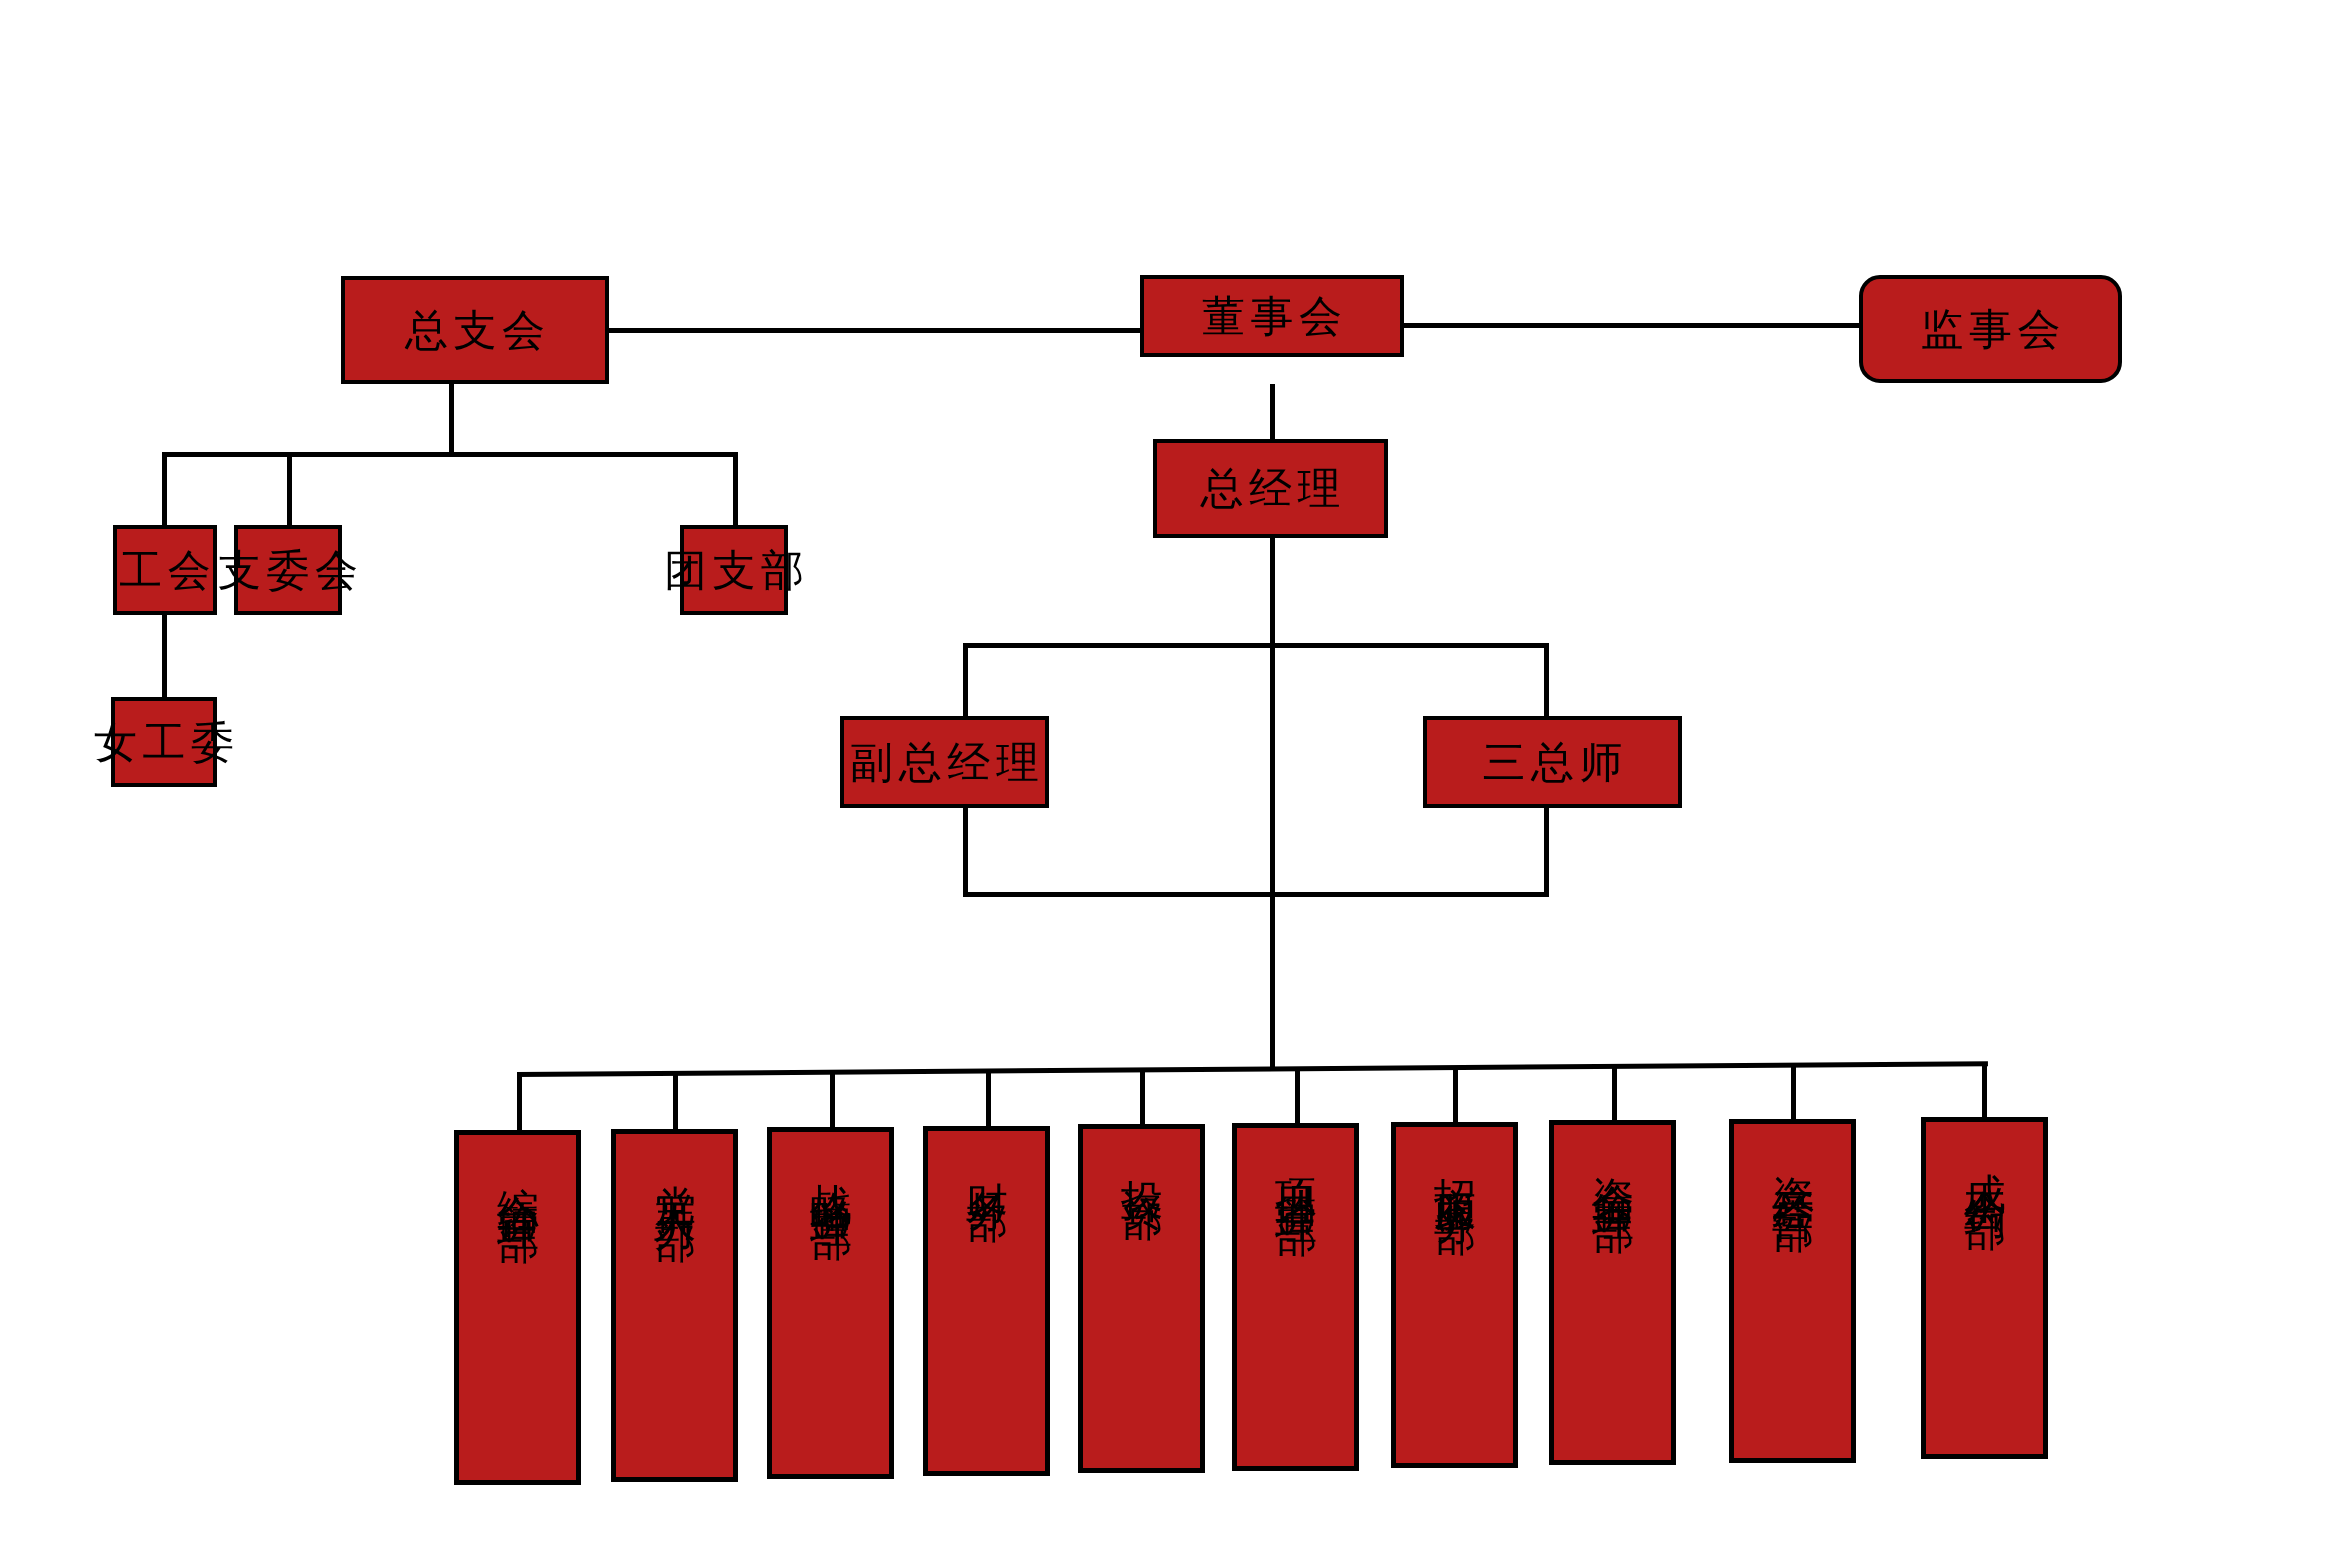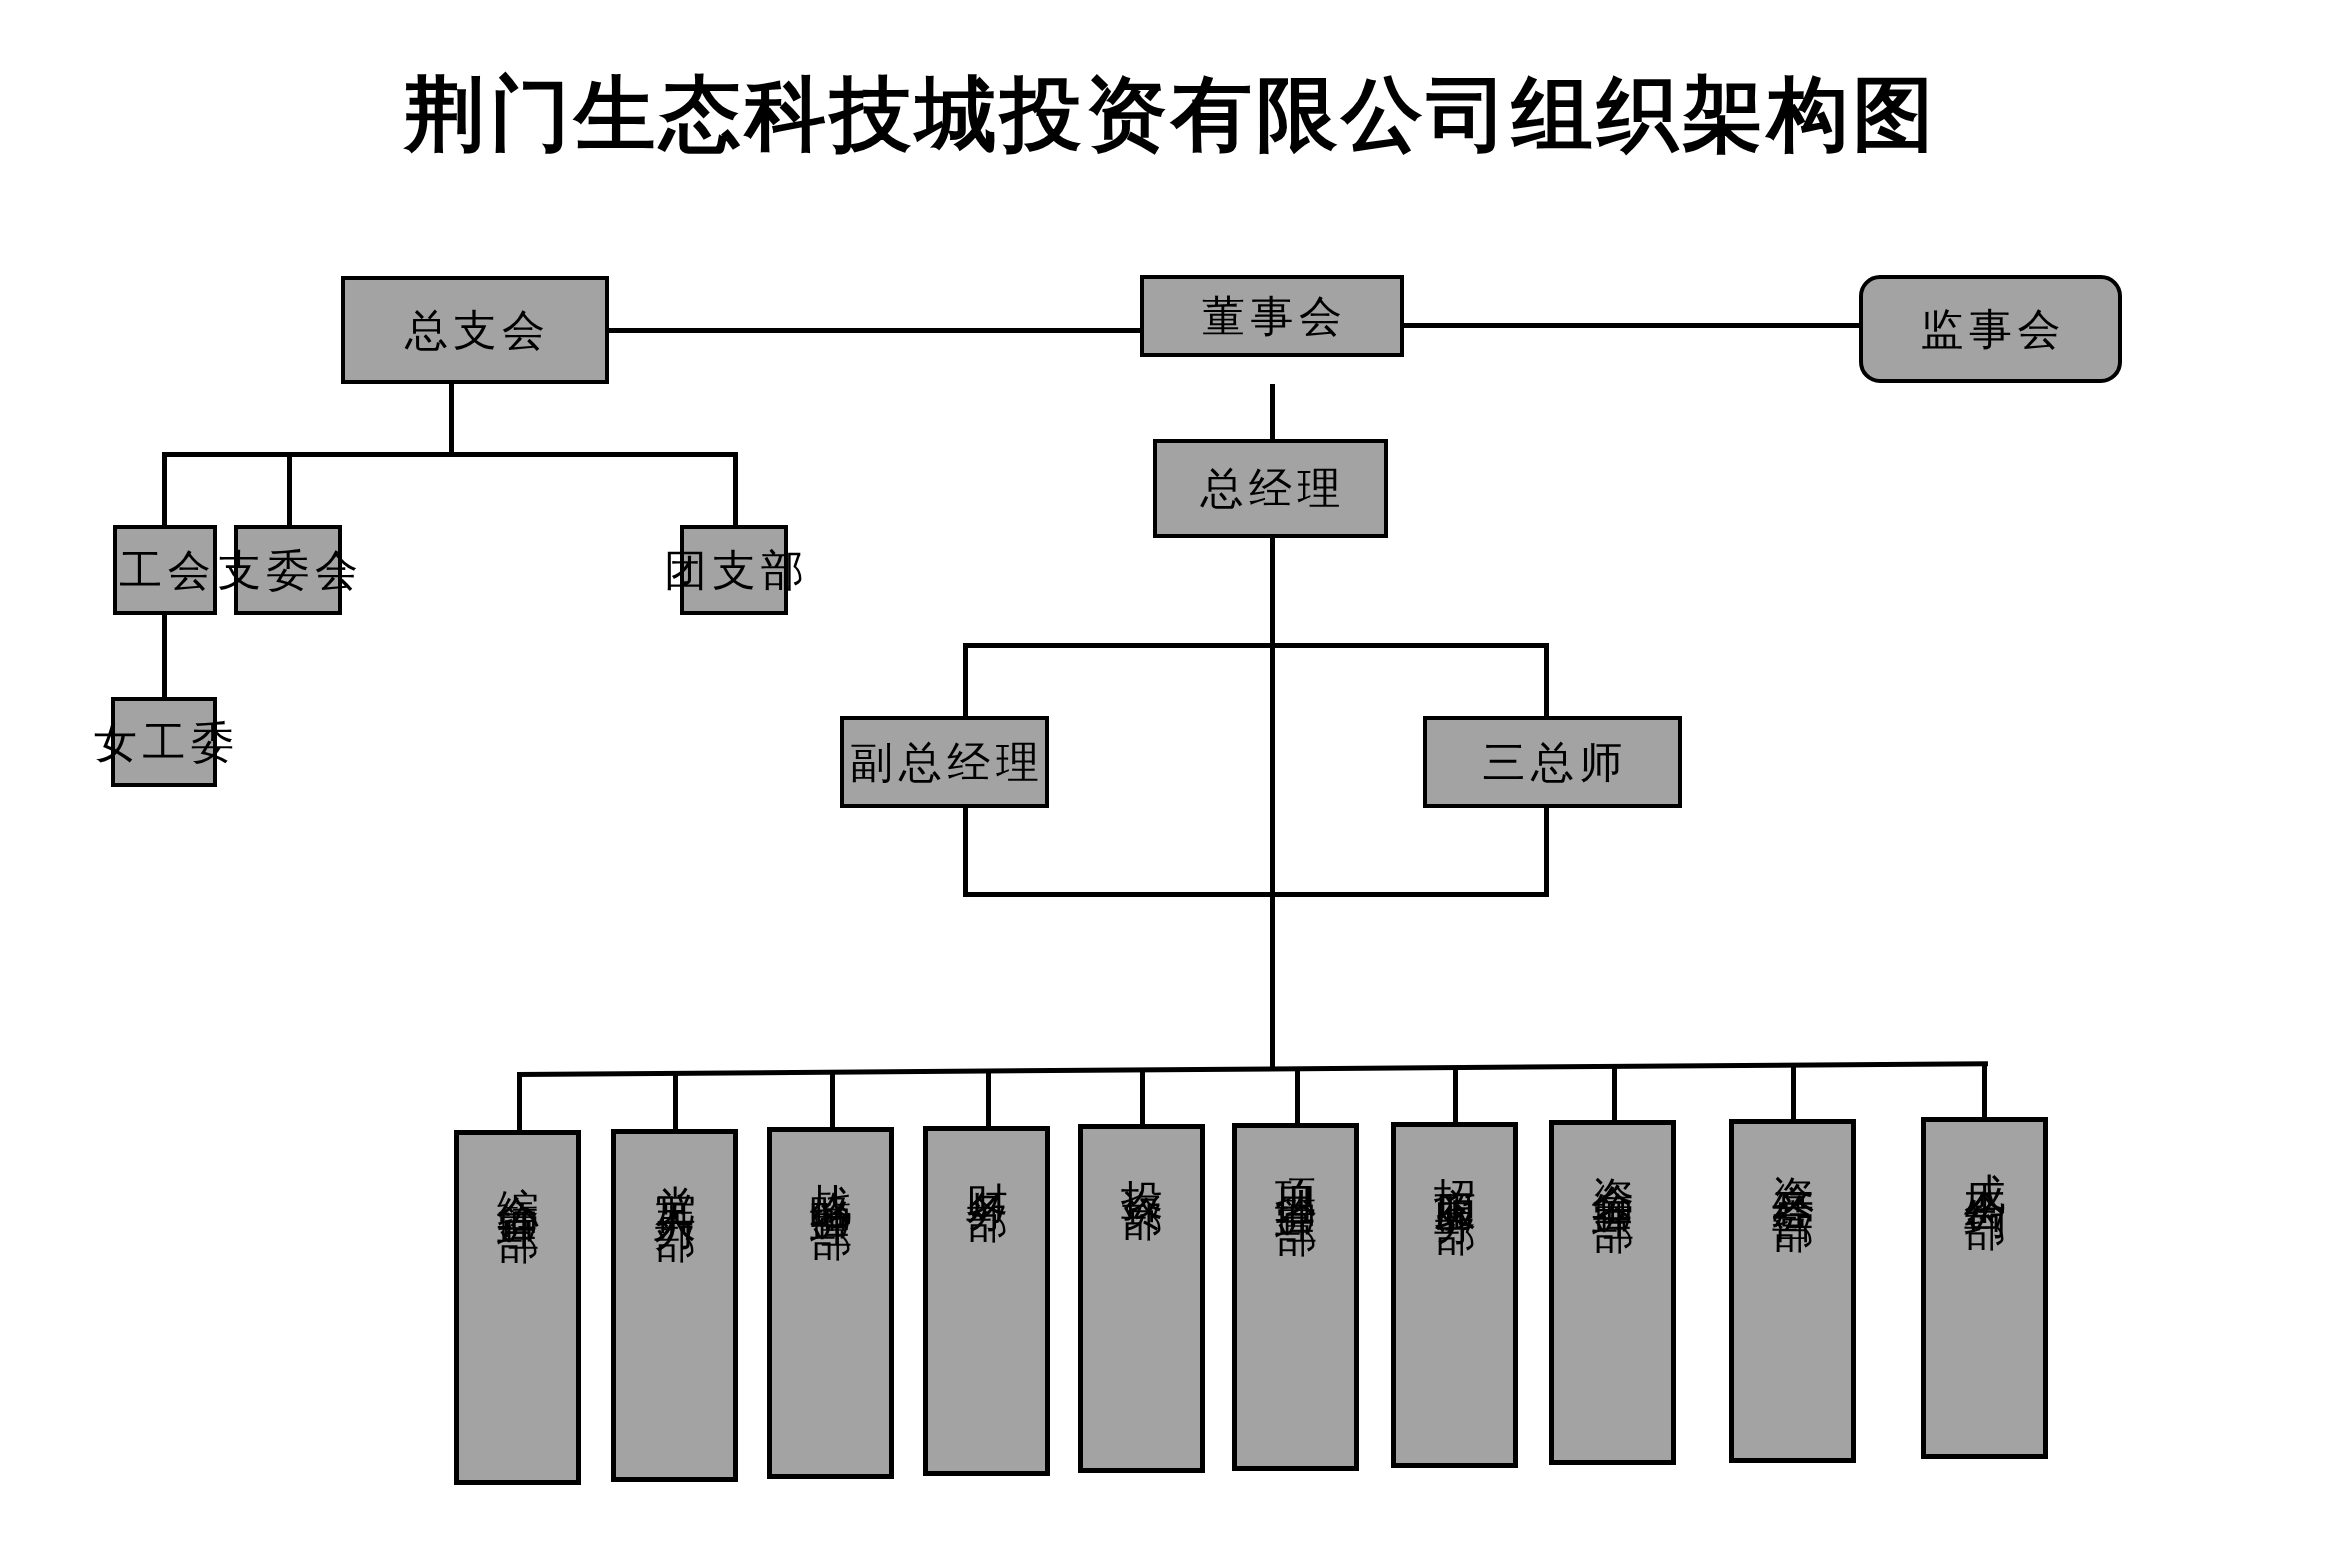--- a/index.html
+++ b/index.html
@@ -20,21 +20,21 @@
     letter-spacing:4.2px;
     color:#000000;
     font-family:"DejaVu Serif","Liberation Serif",serif;
     white-space:nowrap;
   }
   
   .node{
     position:absolute;
     box-sizing:border-box;
     border:4.9px solid #000000;
-    background:#a3a3a3;
+    background:#b91c1c;
     color:#000000;
     display:flex;
     align-items:center;
     justify-content:center;
     z-index:5;
   }
   .node .lbl{
     display:block;
     font-size:43px;
     line-height:1.0;
@@ -60,21 +60,20 @@
   }
   
   .h-line{position:absolute;background:#000000;height:4.9px;z-index:1;}
   .v-line{position:absolute;background:#000000;width:4.9px;z-index:1;}
 </style>
 </head>
 <body>
 
 <div id="canvas">
 
-  <div class="title">荆门生态科技城投资有限公司组织架构图</div>
 
   <div class="h-line" style="left:608px; top:328px; width:534px;"></div>
 
   <div class="h-line" style="left:1404px; top:323px; width:456px;"></div>
 
   <div class="node" style="left:341px; top:276px; width:268px; height:108px;">
     <span class="lbl">总支会</span>
   </div>
 
   <div class="node" style="left:1140px; top:275px; width:264px; height:82px;text-align:right;">

